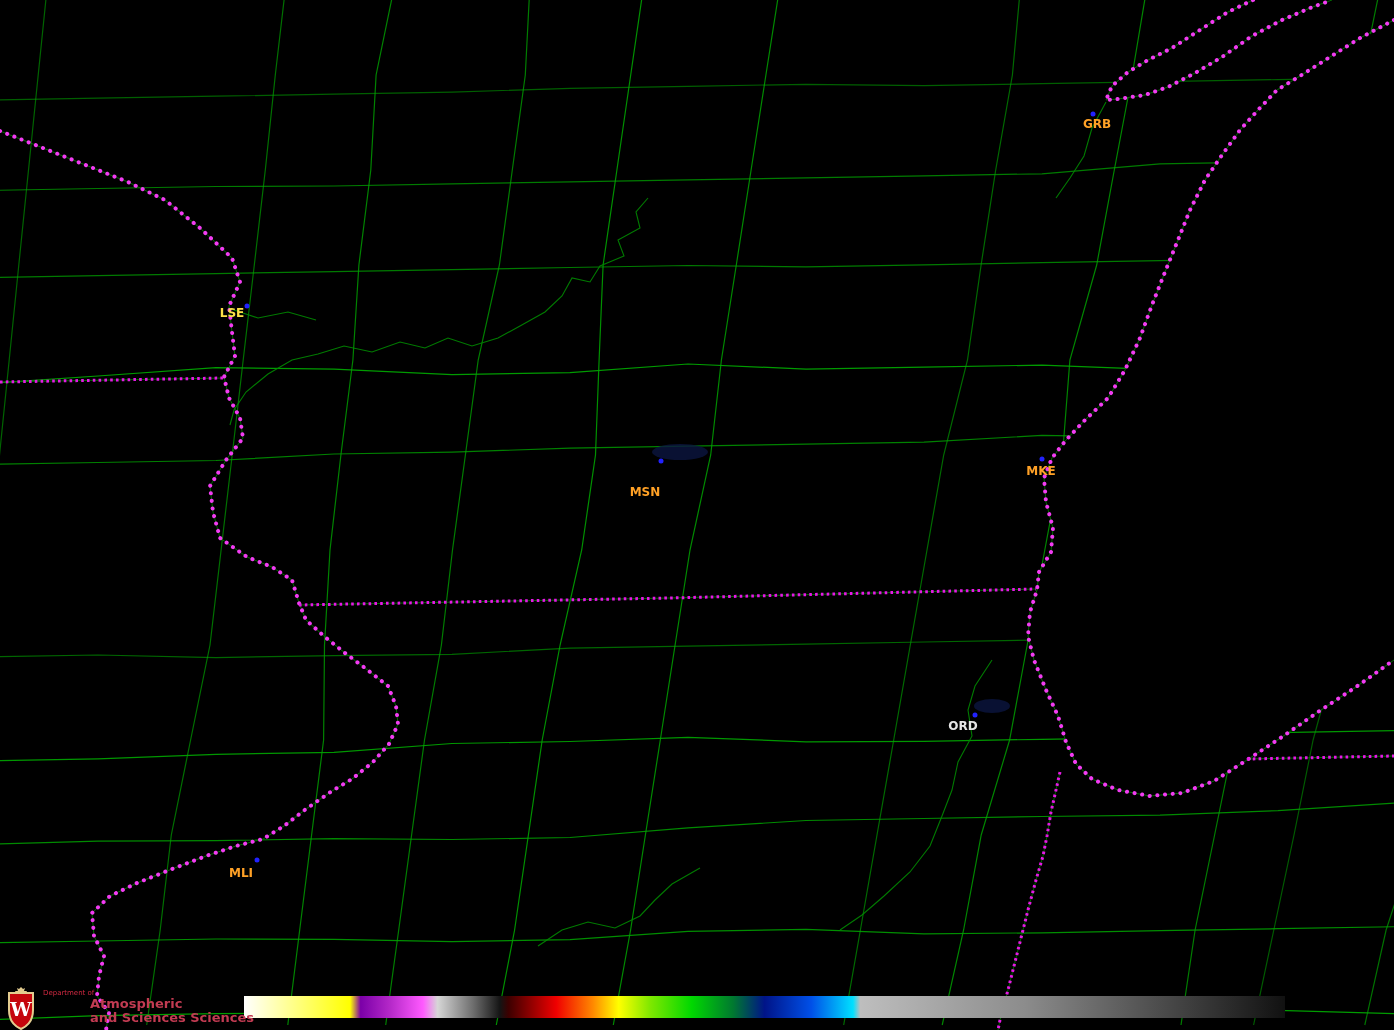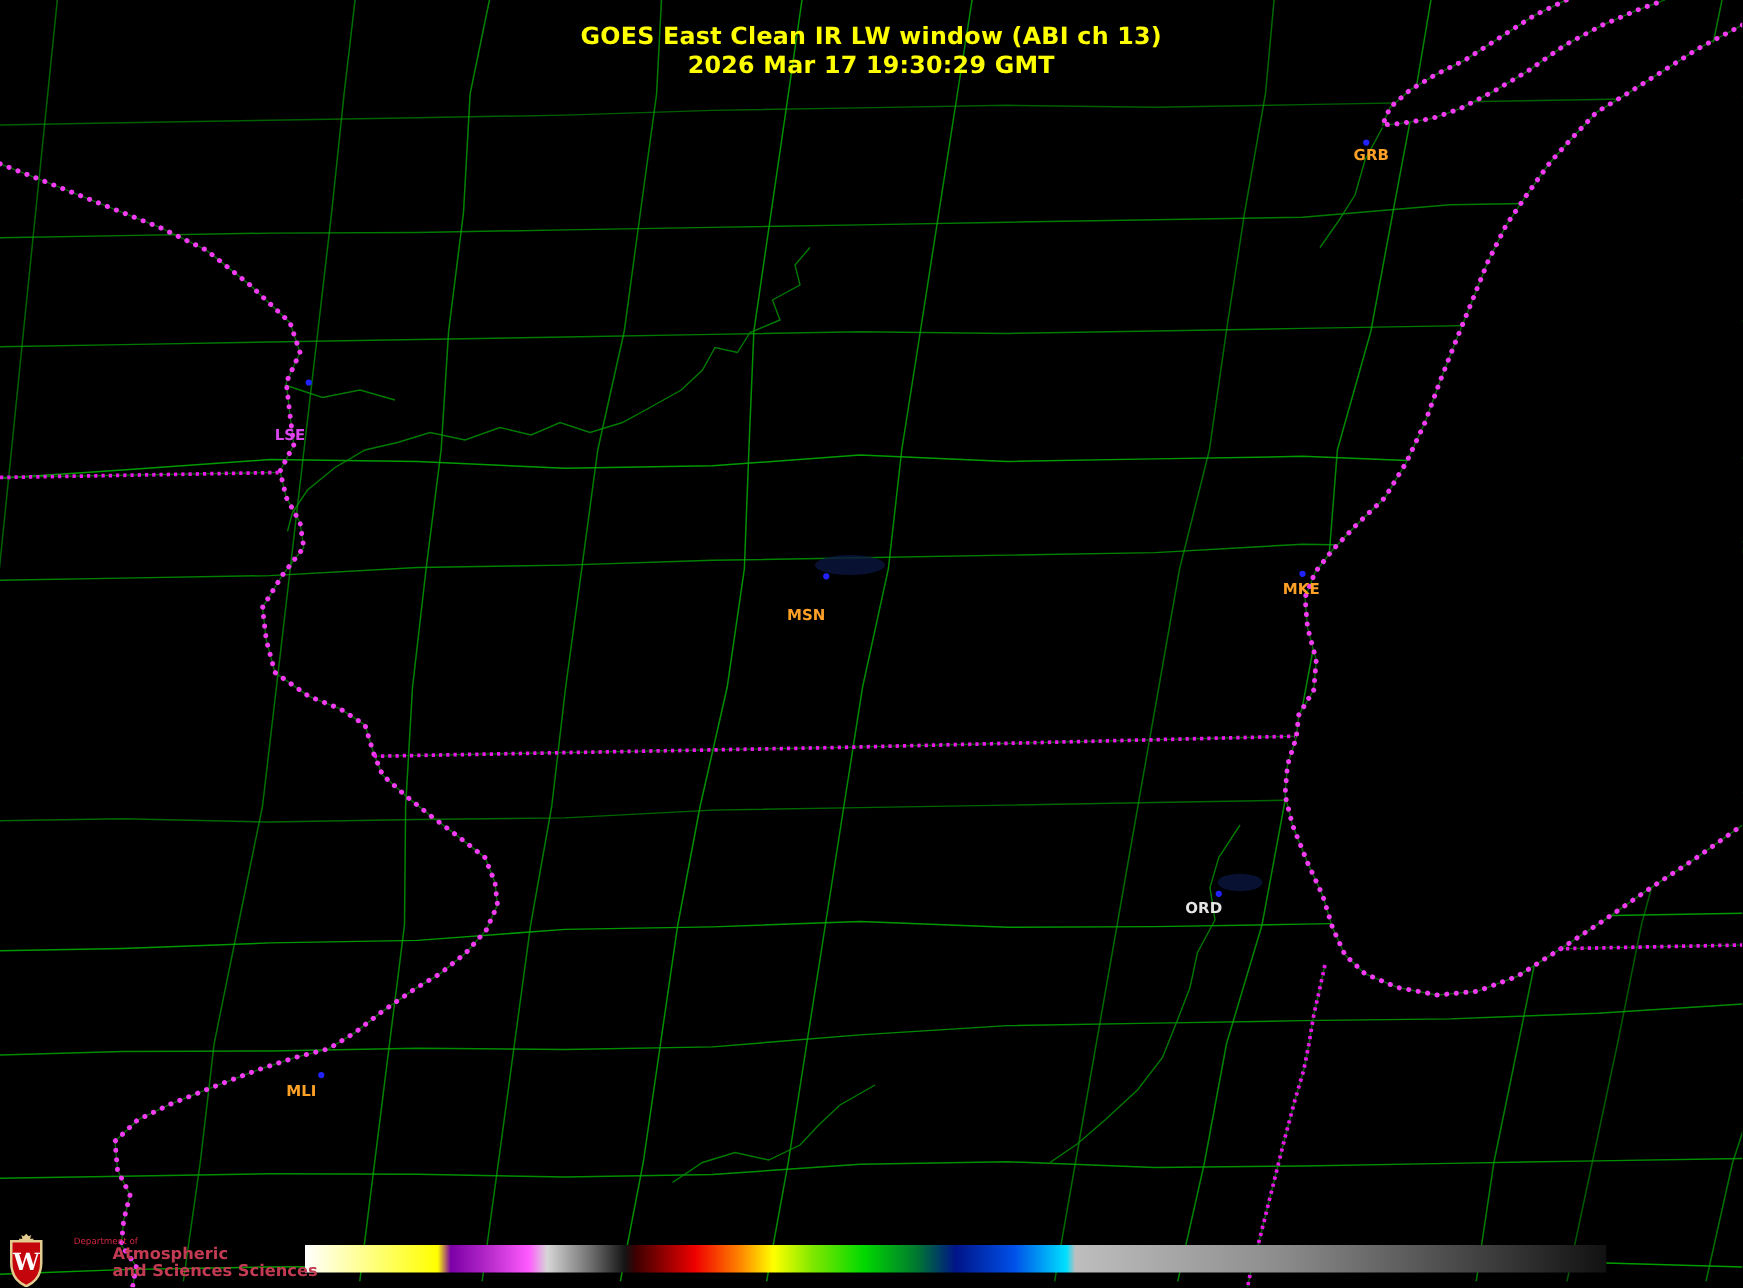--- a/index.html
+++ b/index.html
@@ -76,27 +76,23 @@
         <polyline points="0,131 38,146 88,166 128,182 165,200 200,228 232,258 240,282 229,306 232,332 235,356 224,377 229,398 240,418 243,438 226,460 210,486 213,512 220,538 247,557 272,567 292,580 299,603 306,620 325,637 345,653 365,668 388,686 396,706 398,724 389,744 373,762 352,779 332,791 306,809 284,826 263,839 236,846 206,856 172,869 137,883 110,896 92,913 94,936 104,956 99,976 97,996 109,1013 106,1030" fill="none" stroke="#F23CF2" stroke-width="4" stroke-dasharray="0.1 7.6" stroke-linecap="round"></polyline>
         <polyline points="1394,20 1360,38 1330,57 1300,76 1277,90 1258,110 1240,130 1222,155 1205,180 1190,210 1178,240 1165,272 1152,305 1140,338 1125,370 1108,398 1085,420 1066,440 1052,458 1044,478 1046,502 1053,528 1051,552 1039,572 1037,590 1030,612 1028,636 1034,660 1046,690 1058,716 1066,742 1076,764 1092,779 1118,790 1150,796 1182,793 1214,781 1247,760 1282,737 1318,712 1356,687 1394,660" fill="none" stroke="#F23CF2" stroke-width="4" stroke-dasharray="0.1 7.6" stroke-linecap="round"></polyline>
         <polyline points="1253,0 1228,12 1203,28 1172,48 1148,60 1128,72 1112,86 1106,100 1118,99 1145,95 1168,87 1195,73 1222,57 1252,36 1282,20 1310,8 1332,0" fill="none" stroke="#F23CF2" stroke-width="4" stroke-dasharray="0.1 7.6" stroke-linecap="round"></polyline>
         <polyline points="0,382 224,378" fill="none" stroke="#E619E6" stroke-width="3" stroke-dasharray="2.6 3.2"></polyline>
         <polyline points="299,605 670,598 1036,589" fill="none" stroke="#E619E6" stroke-width="3" stroke-dasharray="2.6 3.2"></polyline>
         <polyline points="1247,759 1394,756" fill="none" stroke="#E619E6" stroke-width="3" stroke-dasharray="2.6 3.2"></polyline>
         <polyline points="1060,772 1056,790 1051,812 1047,836 1043,856 1036,880 1028,910 1018,950 1008,990 1000,1020 998,1030" fill="none" stroke="#E619E6" stroke-width="3" stroke-dasharray="2.6 3.2"></polyline>
       </g>
   </svg>
 
-  <div id="title" style="color: rgb(255, 255, 0);">
-    <div>GOES East Clean IR LW window (ABI ch 13)</div>
-    <div>2026 Mar 17  19:30:29 GMT</div>
-  </div>
 
   <div id="stations">
-      <div class="station-label" style="left: 232px; top: 313px; color: #d946ef; margin-top: 35px;">LSE</div>
+      <div class="station-label" style="left: 232px; top: 313px; color: #fde047;">LSE</div>
       <div class="station-dot" style="left: 247px; top: 306px; background: rgb(34, 34, 255);"></div>
       <div class="station-label" style="left: 1097px; top: 124px; color: rgb(255, 161, 38);">GRB</div>
       <div class="station-dot" style="left: 1093px; top: 114px; background: rgb(34, 34, 255);"></div>
       <div class="station-label" style="left: 645px; top: 492px; color: rgb(255, 161, 38);">MSN</div>
       <div class="station-dot" style="left: 661px; top: 461px; background: rgb(34, 34, 255);"></div>
       <div class="station-label" style="left: 1029px; top: 471px; color: rgb(255, 161, 38); padding-left: 24px;">MKE</div>
       <div class="station-dot" style="left: 1042px; top: 459px; background: rgb(34, 34, 255);"></div>
       <div class="station-label" style="left: 963px; top: 726px; color: #e5e5e5;">ORD</div>
       <div class="station-dot" style="left: 975px; top: 715px; background: rgb(34, 34, 255);"></div>
       <div class="station-label" style="left: 241px; top: 873px; color: rgb(255, 161, 38);">MLI</div>
@@ -105,19 +101,19 @@
 
   <div id="colorbar" style="left: 244px; top: 996px; width: 1041px; height: 22px; background: linear-gradient(to right, rgb(255, 255, 255) 0%, rgb(255, 255, 0) 10.2%, rgb(123, 0, 168) 11.2%, rgb(180, 40, 200) 14%, rgb(255, 90, 255) 17.2%, rgb(214, 214, 214) 18.6%, rgb(110, 110, 110) 22%, rgb(20, 20, 20) 24.6%, rgb(60, 0, 0) 25.4%, rgb(240, 0, 0) 30%, rgb(255, 136, 0) 33.5%, rgb(255, 255, 0) 36%, rgb(128, 232, 0) 39%, rgb(0, 216, 0) 43%, rgb(0, 120, 48) 47%, rgb(0, 20, 136) 50%, rgb(0, 80, 232) 54.5%, rgb(0, 224, 255) 58.5%, rgb(190, 190, 190) 59.2%, rgb(140, 140, 140) 75%, rgb(17, 17, 17) 100%);"></div>
 
   <div id="logo">
     <svg id="crest" viewBox="0 0 28 44">
       <path d="M14 1 L16 3 L18 2 L17 5 L20 5 L19 7 L9 7 L8 5 L11 5 L10 2 L12 3 Z" fill="#E3CC8F"></path>
       <path d="M2 7 L26 7 L26 24 C26 34 21 40 14 43 C7 40 2 34 2 24 Z" fill="#C5050C" stroke="#E3CC8F" stroke-width="2"></path>
       <text x="14" y="30" text-anchor="middle" font-size="19" font-weight="bold" font-family="DejaVu Serif, Liberation Serif, serif" fill="#FFFFFF">W</text>
     </svg>
     <div id="logo-text">
-      <div id="logo-dept" style="color: rgb(208, 40, 64); margin-left: 16px;">Department of</div>
+      <div id="logo-dept" style="color: rgb(208, 40, 64);">Department of</div>
       <div id="logo-line1" style="color: rgb(194, 59, 82);">Atmospheric</div>
       <div id="logo-line2" style="color: rgb(194, 59, 82);">and Sciences Sciences</div>
     </div>
   </div>
 
 </div>
 
 </body></html>

